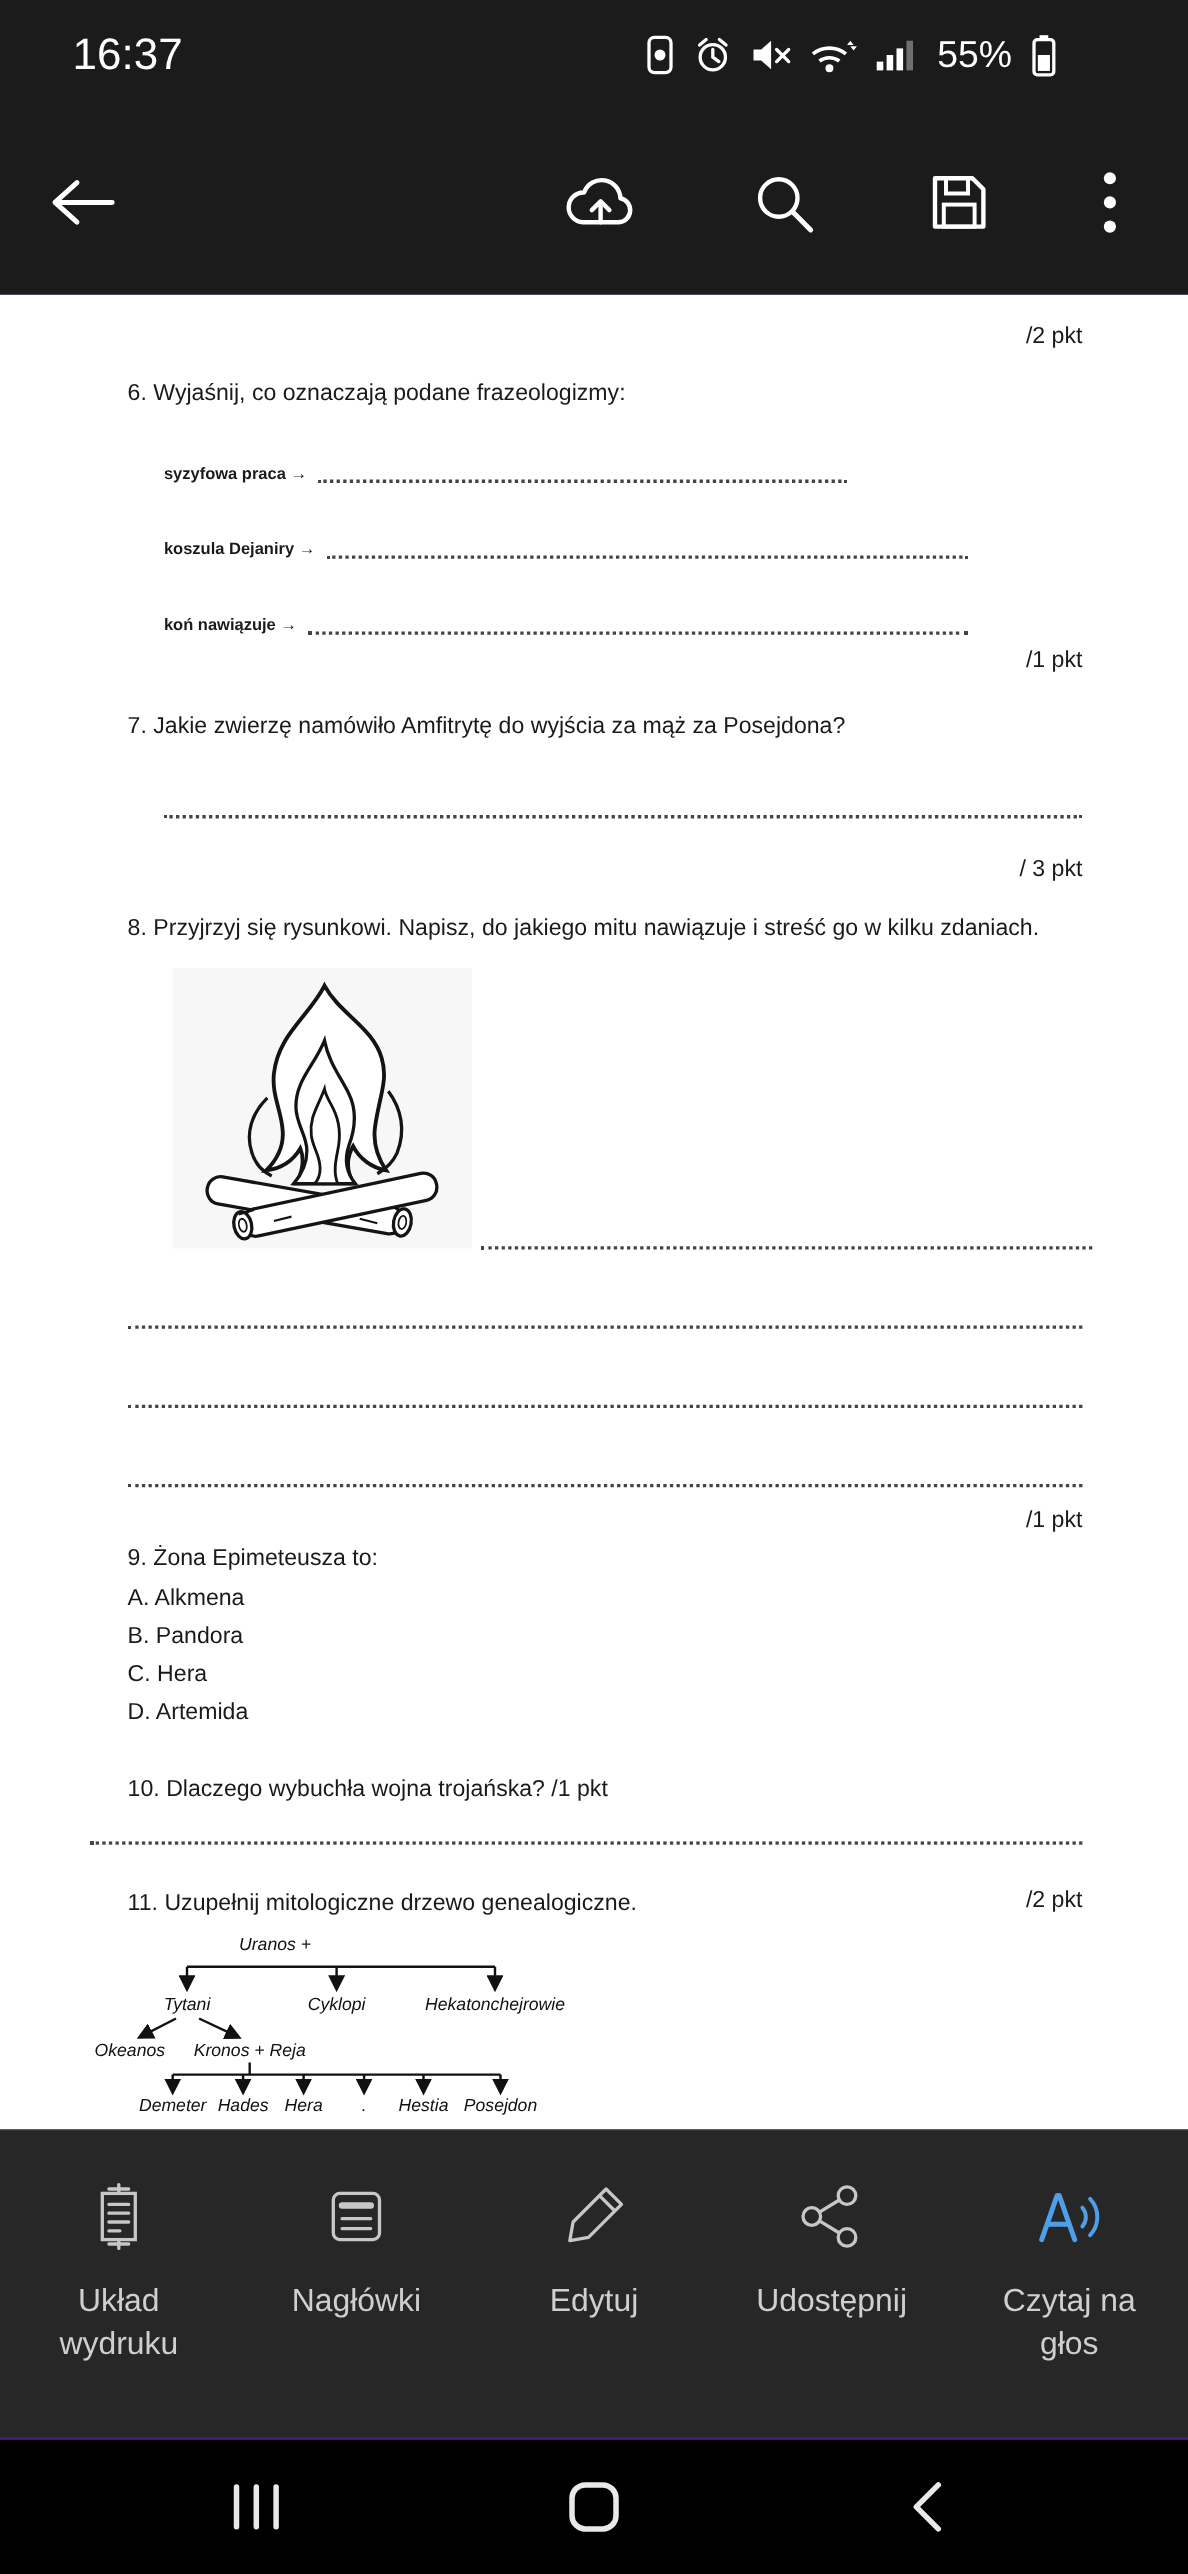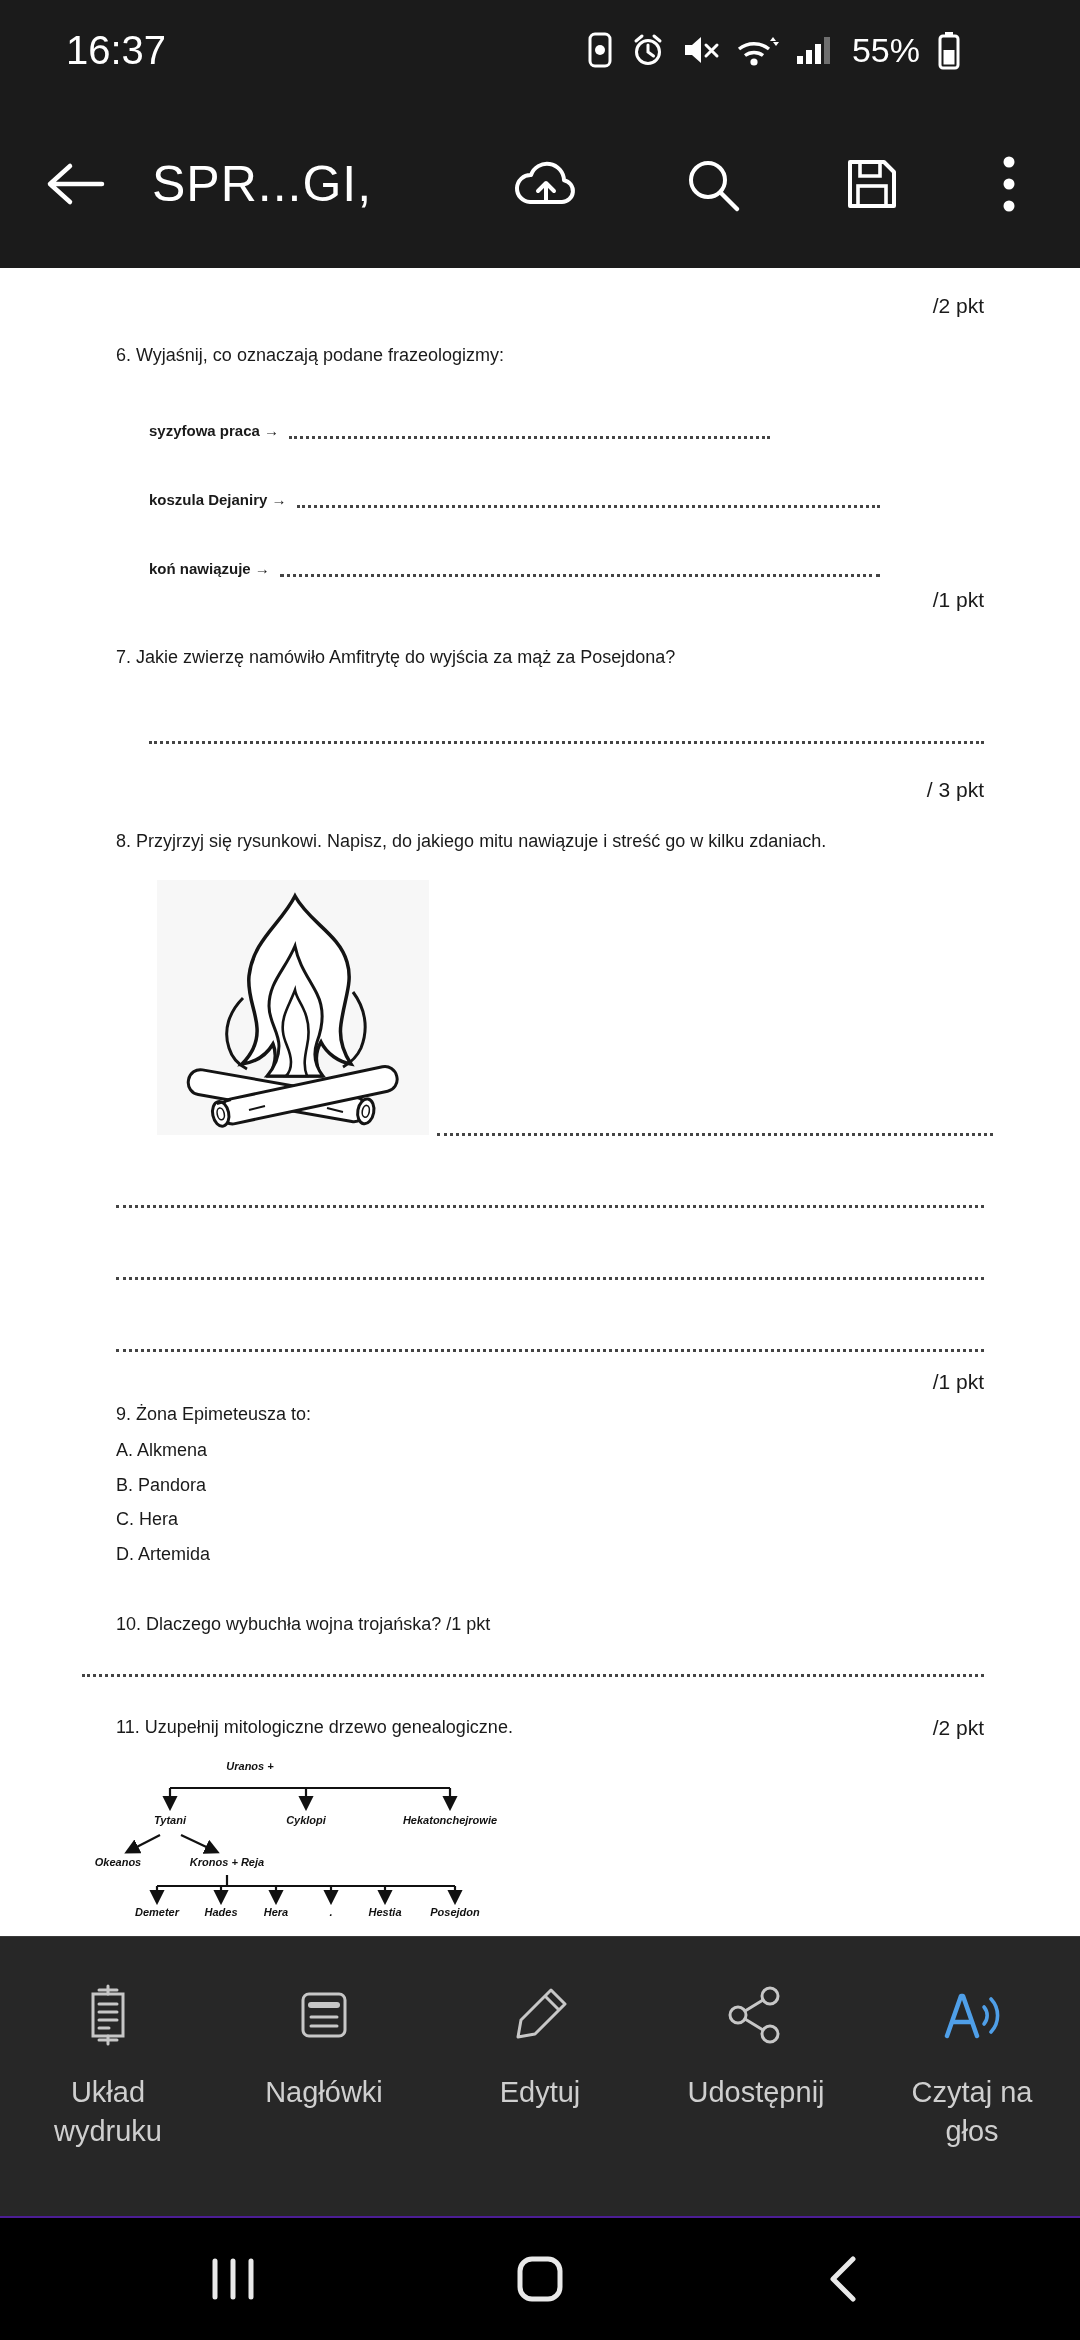--- a/index.html
+++ b/index.html
@@ -20,34 +20,34 @@
   .appbar{position:absolute;top:100px;left:0;width:1080px;height:168px;background:#1b1b1b;
           display:flex;align-items:center;color:#fff}
   .iconbtn{background:none;border:none;padding:0;display:flex;align-items:center;justify-content:center;cursor:pointer}
   .appbar .backbtn{margin-left:44px}
   .apptitle{font-size:50px;font-weight:400;margin-left:46px;white-space:nowrap;letter-spacing:1px}
   .appactions{margin-left:auto;display:flex;align-items:center;gap:100px;margin-right:64px}
 
   
   .doc{position:absolute;top:268px;left:0;width:1080px;height:1668px;background:#fff}
   .abs{position:absolute;white-space:nowrap}
-  .t{font-size:18px;line-height:1.3}
+  .t{font-size:21px;line-height:1.3}
   .b{font-weight:bold}
   .pkt{position:absolute;right:96px;font-size:21px;white-space:nowrap}
   .dotline{position:absolute;height:0;border-bottom:3.4px dotted #444}
   .termrow{position:absolute;left:149px;display:flex;align-items:flex-end}
   .termrow .b{font-size:15px;margin-right:10px;line-height:30px}
   .termrow .dots{flex:1;border-bottom:3.4px dotted #444;margin-bottom:7px}
   .fireframe{position:absolute;left:157px;top:612px;width:272px;height:255px;background:#f7f7f7}
 
   
   .tree{position:absolute;left:75px;top:1490px;width:520px;height:172px}
   .tree svg{position:absolute;left:0;top:0}
-  .tl{position:absolute;transform:translateX(-50%);font-style:italic;font-weight:bold;
-      font-size:11px;white-space:nowrap;color:#111}
+  .tl{position:absolute;transform:translateX(-50%);font-style:italic;font-weight:normal;
+      font-size:16px;white-space:nowrap;color:#111}
 
   
   .toolbar{position:absolute;top:1936px;left:0;width:1080px;height:280px;background:#272727;
            border-top:1px solid #3a3a3a;display:flex}
   .tbitem{flex:1;display:flex;flex-direction:column;align-items:center;padding-top:42px;
           background:none;border:none;cursor:pointer}
   .tbicon{height:72px;display:flex;align-items:center;justify-content:center}
   .tblabel{margin-top:22px;font-size:29px;line-height:1.35;color:#cfcfcf;text-align:center;
            width:176px;font-family:"Liberation Sans",sans-serif}
 
@@ -97,21 +97,20 @@
       </svg>
     </div>
   </header>
 
   <div class="appbar">
     <button class="iconbtn backbtn">
       <svg width="62" height="48" viewBox="0 0 62 48">
         <path d="M26 6 L6 24 L26 42 M6 24 H58" stroke="#fff" stroke-width="4.5" fill="none" stroke-linecap="round" stroke-linejoin="round"></path>
       </svg>
     </button>
-    <span class="apptitle">SPR...GI,</span>
     <div class="appactions">
       <button class="iconbtn">
         <svg width="72" height="58" viewBox="0 0 72 58">
           <path d="M20 47 h32 a11 11 0 0 0 2-21.8 A17 17 0 0 0 21 20 a12.5 12.5 0 0 0-1 27z" fill="none" stroke="#fff" stroke-width="4" stroke-linejoin="round"></path>
           <path d="M36 47 V29 M28 36 l8-8 8 8" stroke="#fff" stroke-width="4" fill="none" stroke-linecap="round" stroke-linejoin="round"></path>
         </svg>
       </button>
       <button class="iconbtn">
         <svg width="60" height="60" viewBox="0 0 60 60">
           <circle cx="26" cy="26" r="17" stroke="#fff" stroke-width="4" fill="none"></circle>

